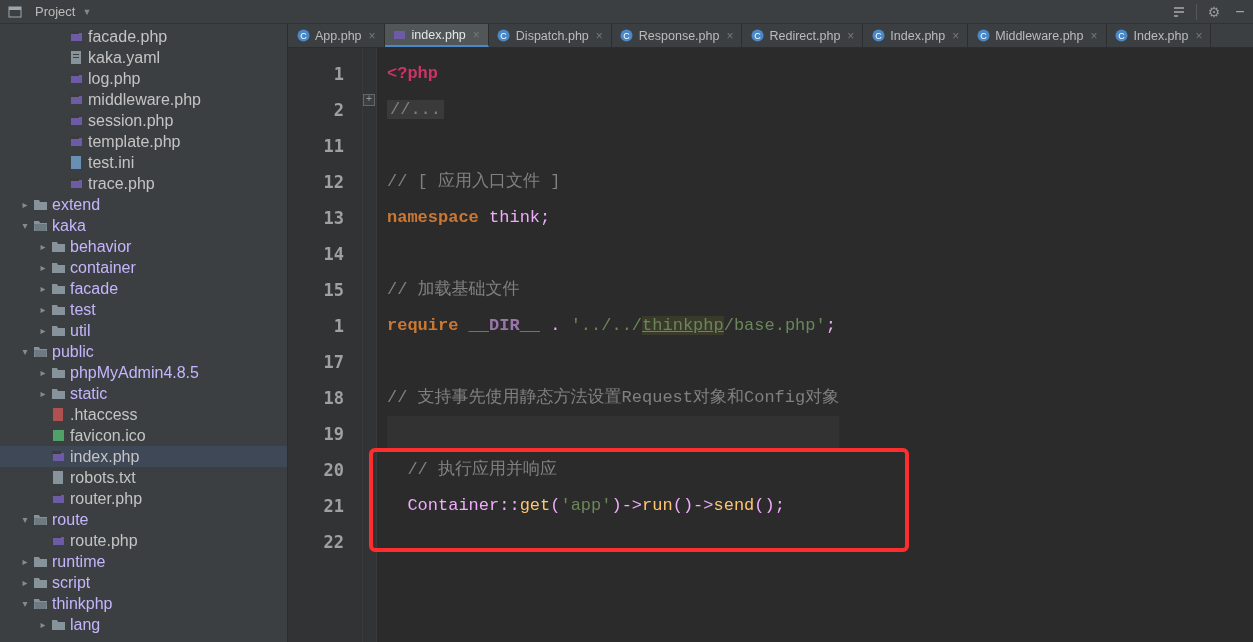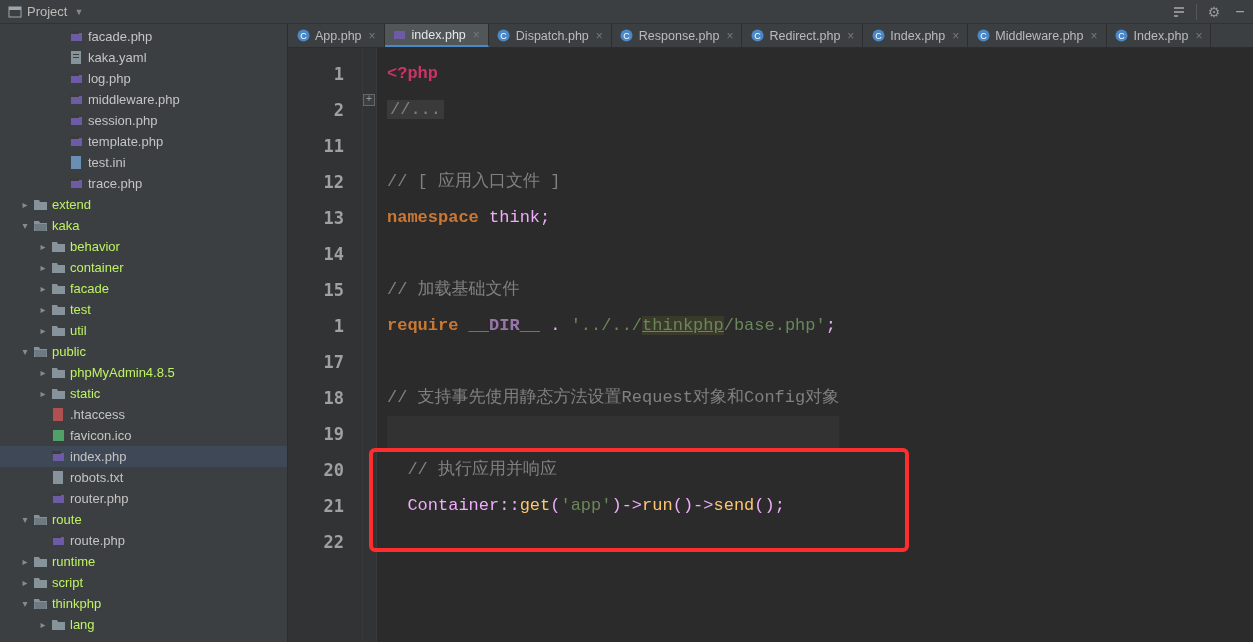--- a/index.html
+++ b/index.html
@@ -1,38 +1,38 @@
 <!DOCTYPE html>
 <html><head>
 <meta charset="utf-8">
 <style>
 * { margin:0; padding:0; box-sizing:border-box; }
 body { background:#2b2b2b; font-family:"Segoe UI",Arial,sans-serif; font-size:13px; color:#bbb; width:1253px; height:642px; overflow:hidden; }
 .top-bar { height:24px; background:#3c3f41; display:flex; align-items:center; border-bottom:1px solid #323232; }
 .project-tab { display:flex; align-items:center; gap:5px; padding:0 8px; height:100%; }
 .proj-icon { width:14px; height:14px; display:inline-flex; }
-.proj-label { color:#bbb; font-size:13px; }
+.proj-label { color:#bbb; font-size:13px;margin-left:8px; }
 .chev-down { font-size:9px; color:#888; margin-left:2px; }
 .top-spacer { flex:1; }
 .tool-btn { width:26px; height:24px; display:flex; align-items:center; justify-content:center; color:#999; }
 .gear { font-size:14px; }
 .divider-v { width:1px; height:16px; background:#555; margin:0 4px; }
 
 .main-row { display:flex; height:618px; }
 .sidebar { width:288px; background:#3c3f41; overflow:auto; border-right:1px solid #2d2d2d; }
 .tree { padding-top:2px; }
 .tree-row { display:flex; align-items:center; height:21px; cursor:pointer; white-space:nowrap; }
 .tree-row.active { background:#4b6eaf33; }
 .tree-row .arrow { width:14px; text-align:center; color:#8a8a8a; font-size:10px; }
 .tree-row .ficon { width:16px; height:16px; display:inline-flex; align-items:center; justify-content:center; margin-right:4px; font-size:11px;}
-.tree-row .name { color:#c4c4c4; font-size:13px; }
+.tree-row .name { color:#c4c4c4; font-size:16px; }
 .tree-row.file .name { color:#c4c4c4; }
 .tree-row.file .ficon { color:#a8b6c2; }
 .tree-row.folder .ficon { color:#888; }
-.tree-row.folder .name { color:#bef264; }
+.tree-row.folder .name { color:#c4b5fd; }
 .tree-row.folder-open > .arrow::before { content:"▾"; }
 .tree-row.folder-closed > .arrow::before { content:"▸"; }
 .indent { display:inline-block; }
 
 .editor-area { flex:1; display:flex; flex-direction:column; background:#2b2b2b; }
 .tabs-row { height:24px; background:#3c3f41; display:flex; align-items:stretch; border-bottom:1px solid #2d2d2d; overflow:hidden; }
 .tab { display:flex; align-items:center; gap:5px; padding:0 8px; border-right:1px solid #2d2d2d; cursor:pointer; color:#bbb; font-size:12.5px; }
 .tab.active { background:#515658; color:#e6e6e6; border-bottom:2px solid #4a88c7; padding-top:0px; }
 .tab .close { color:#777; font-size:12px; margin-left:2px; }
 .tab .ticon { width:14px; height:14px; display:inline-flex; align-items:center; justify-content:center; }

